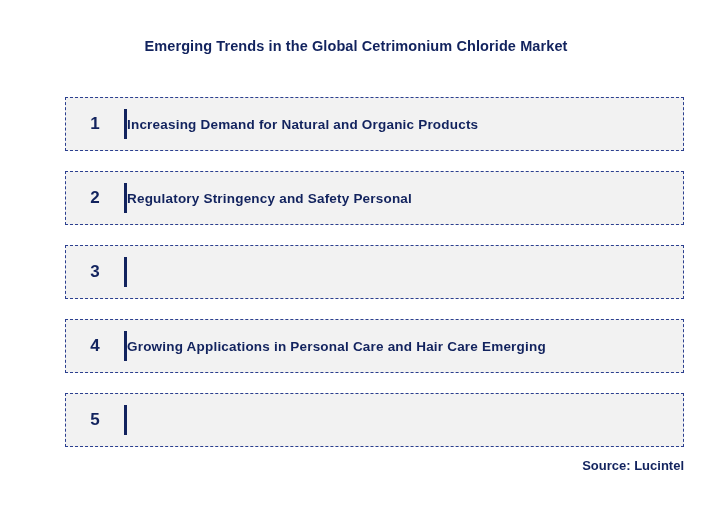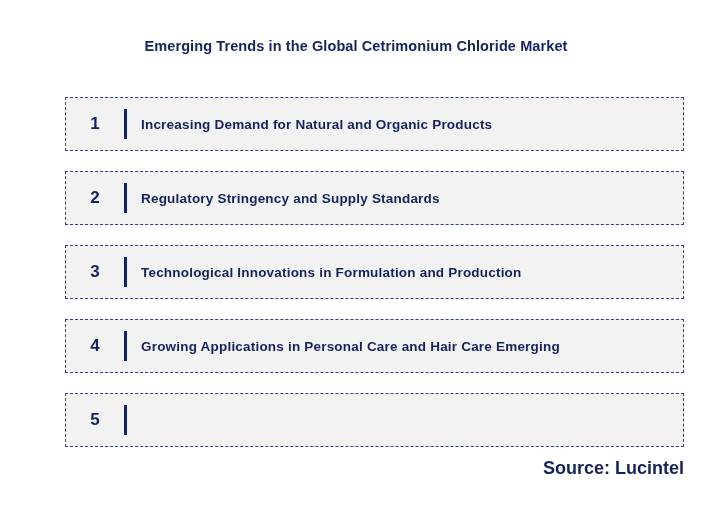--- a/index.html
+++ b/index.html
@@ -58,31 +58,31 @@
     color: #12235e;
     flex: 0 0 auto;
   }
   .divider {
     width: 3px;
     height: 30px;
     background: #12235e;
     flex: 0 0 auto;
   }
   .label {
-    padding-left: 14px;
+    padding-left: 0;
     font-size: 13.5px;
     font-weight: bold;
     color: #12235e;
     letter-spacing: 0.2px;
   }
   .source {
     position: absolute;
     top: 458px;
     right: 28px;
-    font-size: 18px;
+    font-size: 13px;
     font-weight: bold;
     color: #12235e;
   }
 </style>
 </head>
 <body>
 
 <div class="page">
 
   <div class="title">Emerging Trends in the Global Cetrimonium Chloride Market</div>
@@ -91,27 +91,26 @@
 
     <div class="row">
       <div class="num">1</div>
       <div class="divider"></div>
       <div class="label">Increasing Demand for Natural and Organic Products</div>
     </div>
 
     <div class="row">
       <div class="num">2</div>
       <div class="divider"></div>
-      <div class="label">Regulatory Stringency and Supply Standards</div>
+      <div class="label">Regulatory Stringency and Safety Personal</div>
     </div>
 
     <div class="row">
       <div class="num">3</div>
       <div class="divider"></div>
-      <div class="label">Technological Innovations in Formulation and Production</div>
     </div>
 
     <div class="row">
       <div class="num">4</div>
       <div class="divider"></div>
       <div class="label">Growing Applications in Personal Care and Hair Care Emerging</div>
     </div>
 
     <div class="row">
       <div class="num">5</div>

